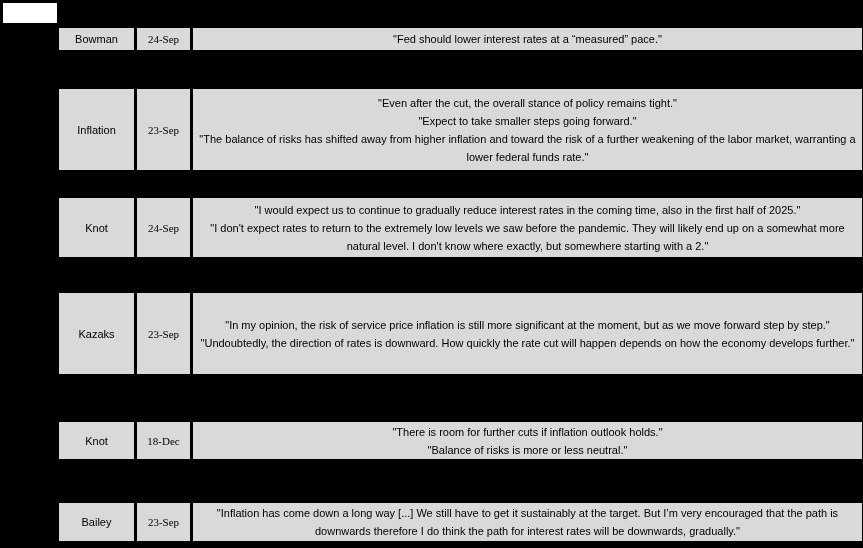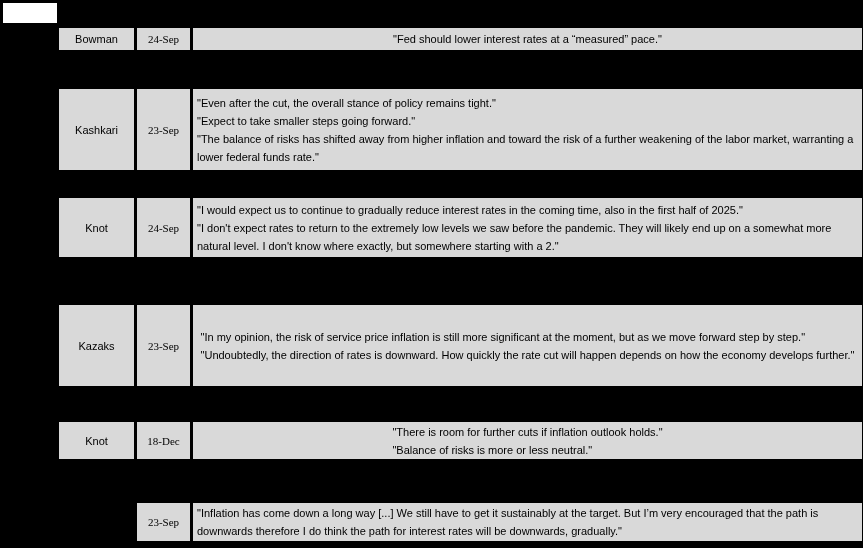--- a/index.html
+++ b/index.html
@@ -32,54 +32,54 @@
     position: absolute;
     top: 0;
     height: 100%;
     background: #d9d9d9;
     color: #000000;
     font-size: 11px;
     line-height: 18px;
     display: flex;
     align-items: center;
     justify-content: center;
-    text-align: left;
+    text-align: center;
     box-sizing: border-box;
     border: 1px solid #000000;
   }
   .cell-name  { left: 58px;  width: 77px; }
   .cell-date  { left: 136px; width: 55px; font-family: Liberation Serif, serif; }
   .cell-quote {
     left: 192px;
     width: 671px;
     white-space: pre-line;
     padding: 0 4px;
   }
   .r0 { top: 27px;  height: 24px; }
   .r1 { top: 88px;  height: 83px; }
   .r2 { top: 197px; height: 61px; }
-  .r3 { top: 304px; height: 83px; }
+  .r3 { top: 292px; height: 83px; }
   .r4 { top: 421px; height: 39px; }
   .r5 { top: 502px; height: 40px; }
 </style>
 </head>
 <body>
 
 <div class="canvas">
 
   <div class="blank-box"></div>
 
   <div class="row r0">
     <div class="cell cell-name">Bowman</div>
     <div class="cell cell-date">24-Sep</div>
     <div class="cell cell-quote">"Fed should lower interest rates at a “measured” pace."</div>
   </div>
 
   <div class="row r1">
-    <div class="cell cell-name">Kashkari</div>
+    <div class="cell cell-name">Inflation</div>
     <div class="cell cell-date">23-Sep</div>
     <div class="cell cell-quote">"Even after the cut, the overall stance of policy remains tight."
 "Expect to take smaller steps going forward."
 "The balance of risks has shifted away from higher inflation and toward the risk of a further weakening of the labor market, warranting a lower federal funds rate."</div>
   </div>
 
   <div class="row r2">
     <div class="cell cell-name">Knot</div>
     <div class="cell cell-date">24-Sep</div>
     <div class="cell cell-quote">"I would expect us to continue to gradually reduce interest rates in the coming time, also in the first half of 2025."
@@ -94,17 +94,18 @@
   </div>
 
   <div class="row r4">
     <div class="cell cell-name">Knot</div>
     <div class="cell cell-date">18-Dec</div>
     <div class="cell cell-quote">"There is room for further cuts if inflation outlook holds."
 "Balance of risks is more or less neutral."</div>
   </div>
 
   <div class="row r5">
+    <div class="cell cell-name">Bailey</div>
     <div class="cell cell-date">23-Sep</div>
     <div class="cell cell-quote">"Inflation has come down a long way [...] We still have to get it sustainably at the target. But I’m very encouraged that the path is downwards therefore I do think the path for interest rates will be downwards, gradually."</div>
   </div>
 
 </div>
 
 </body></html>

